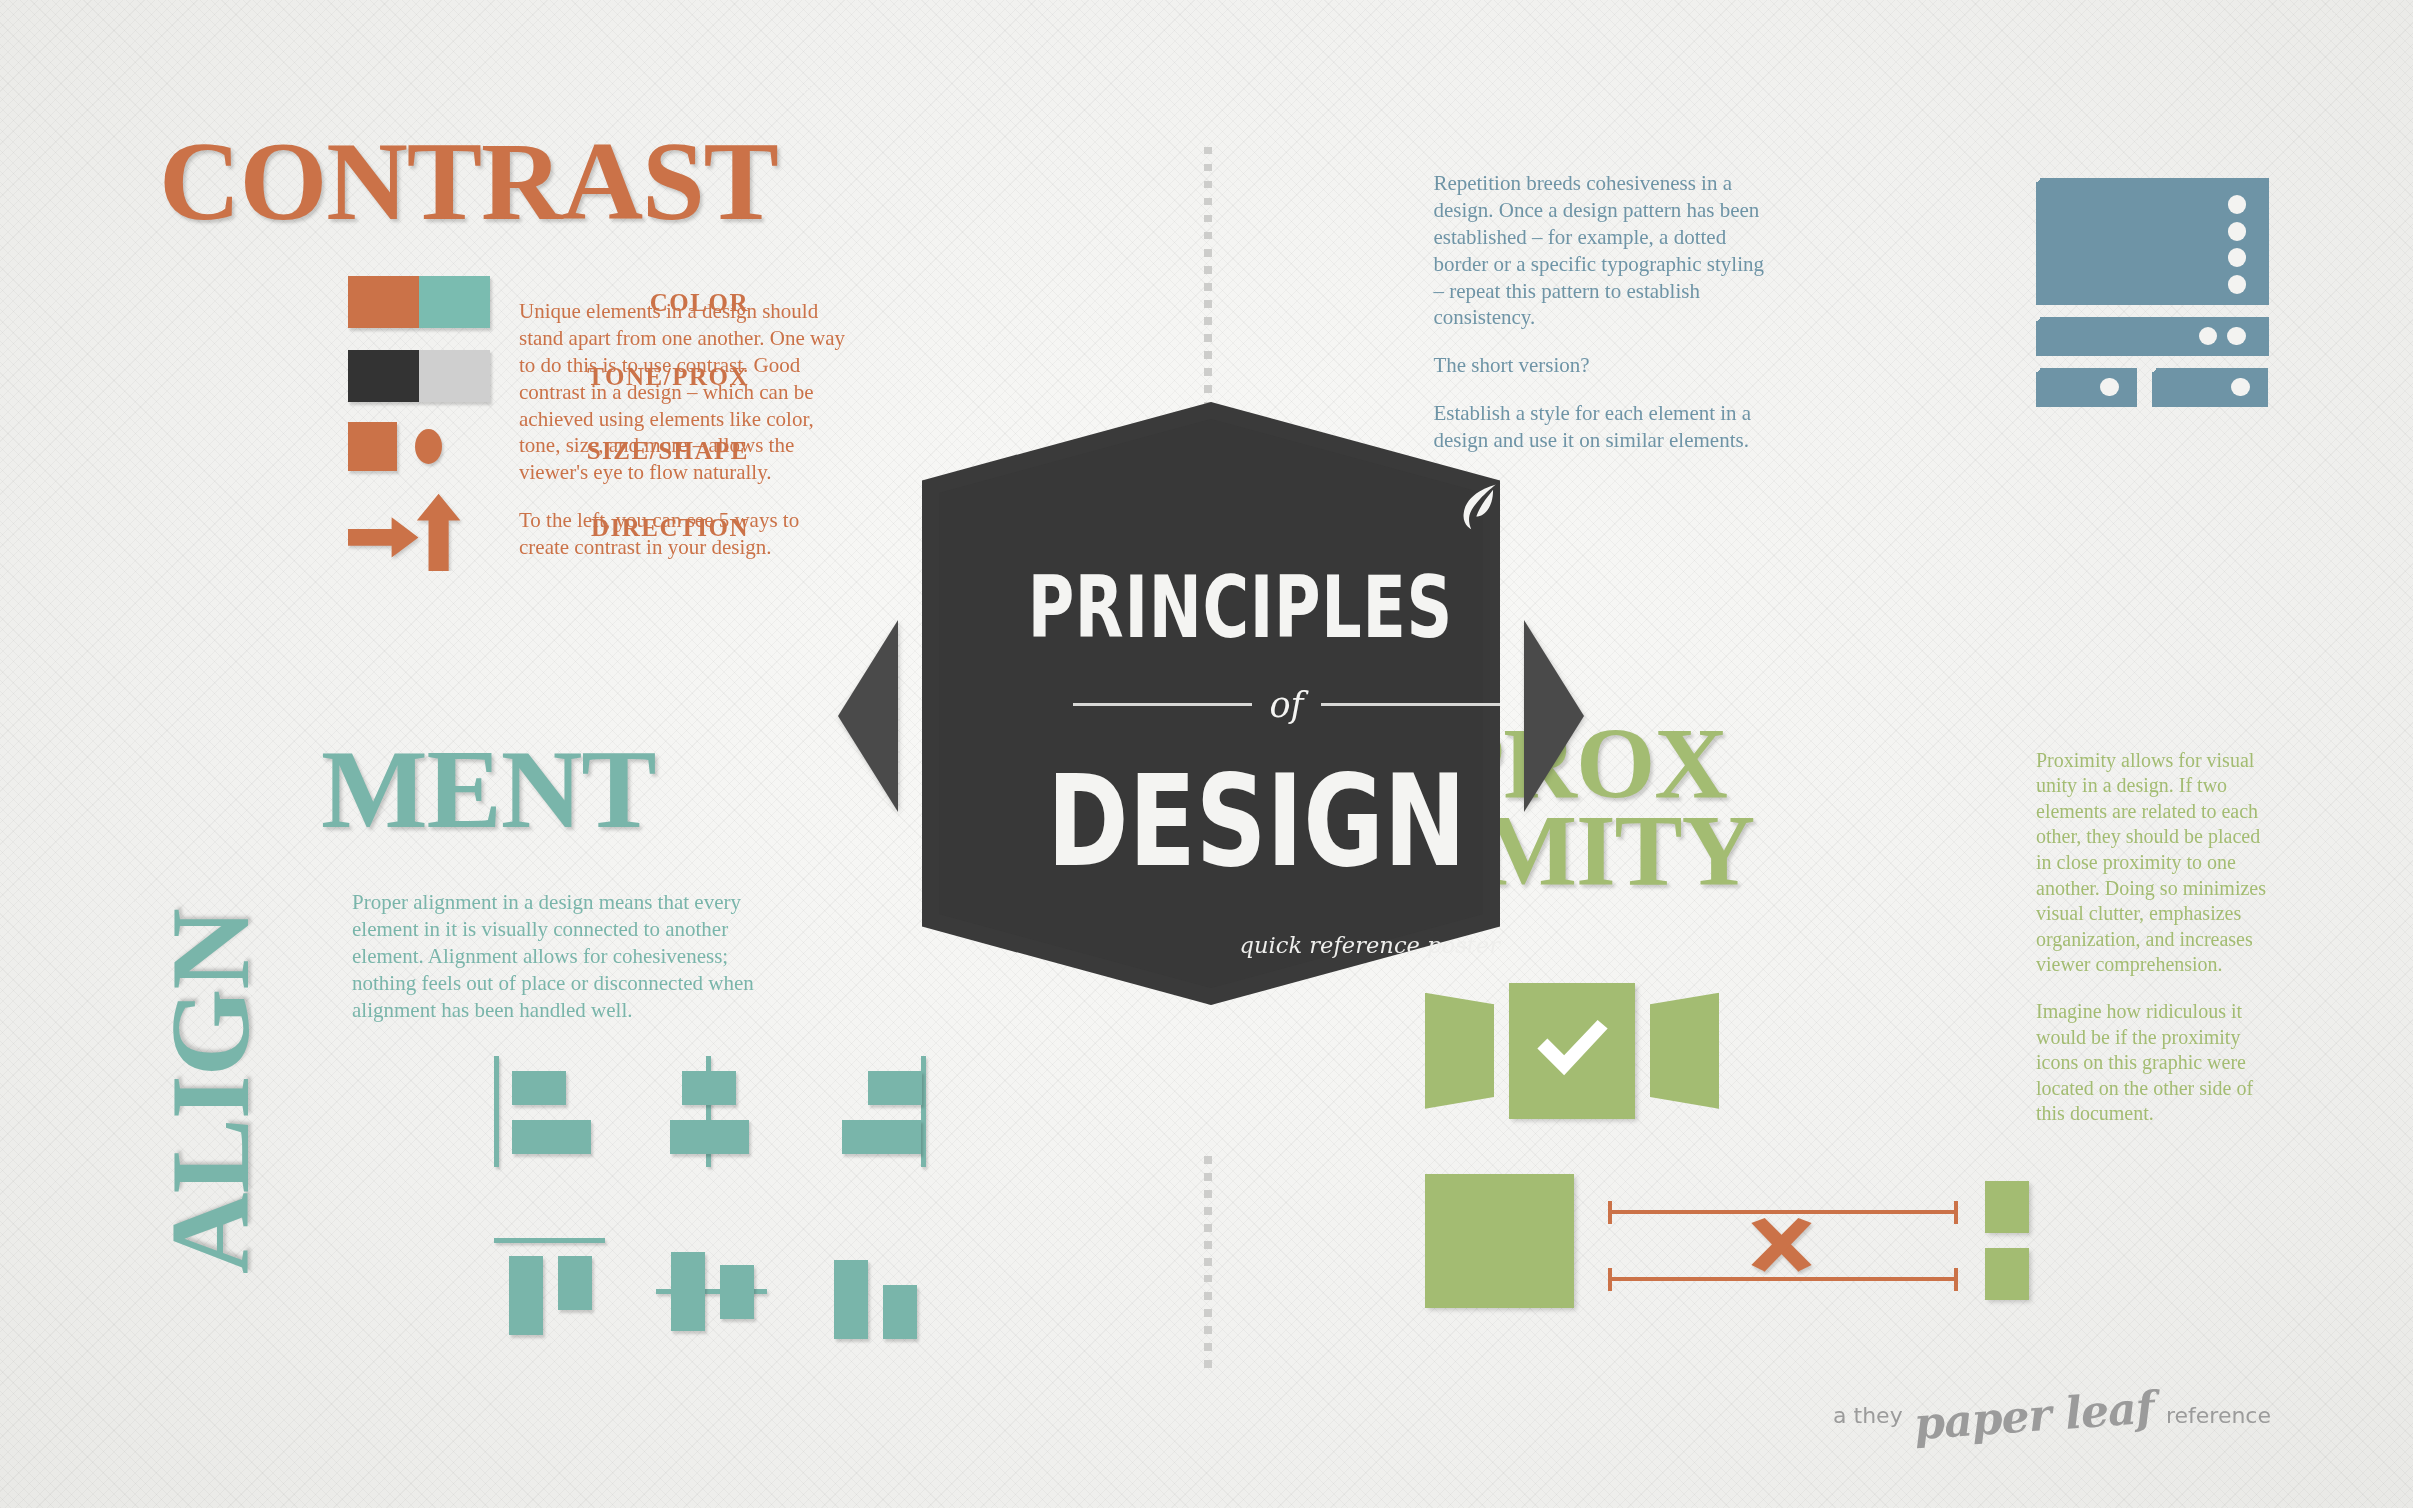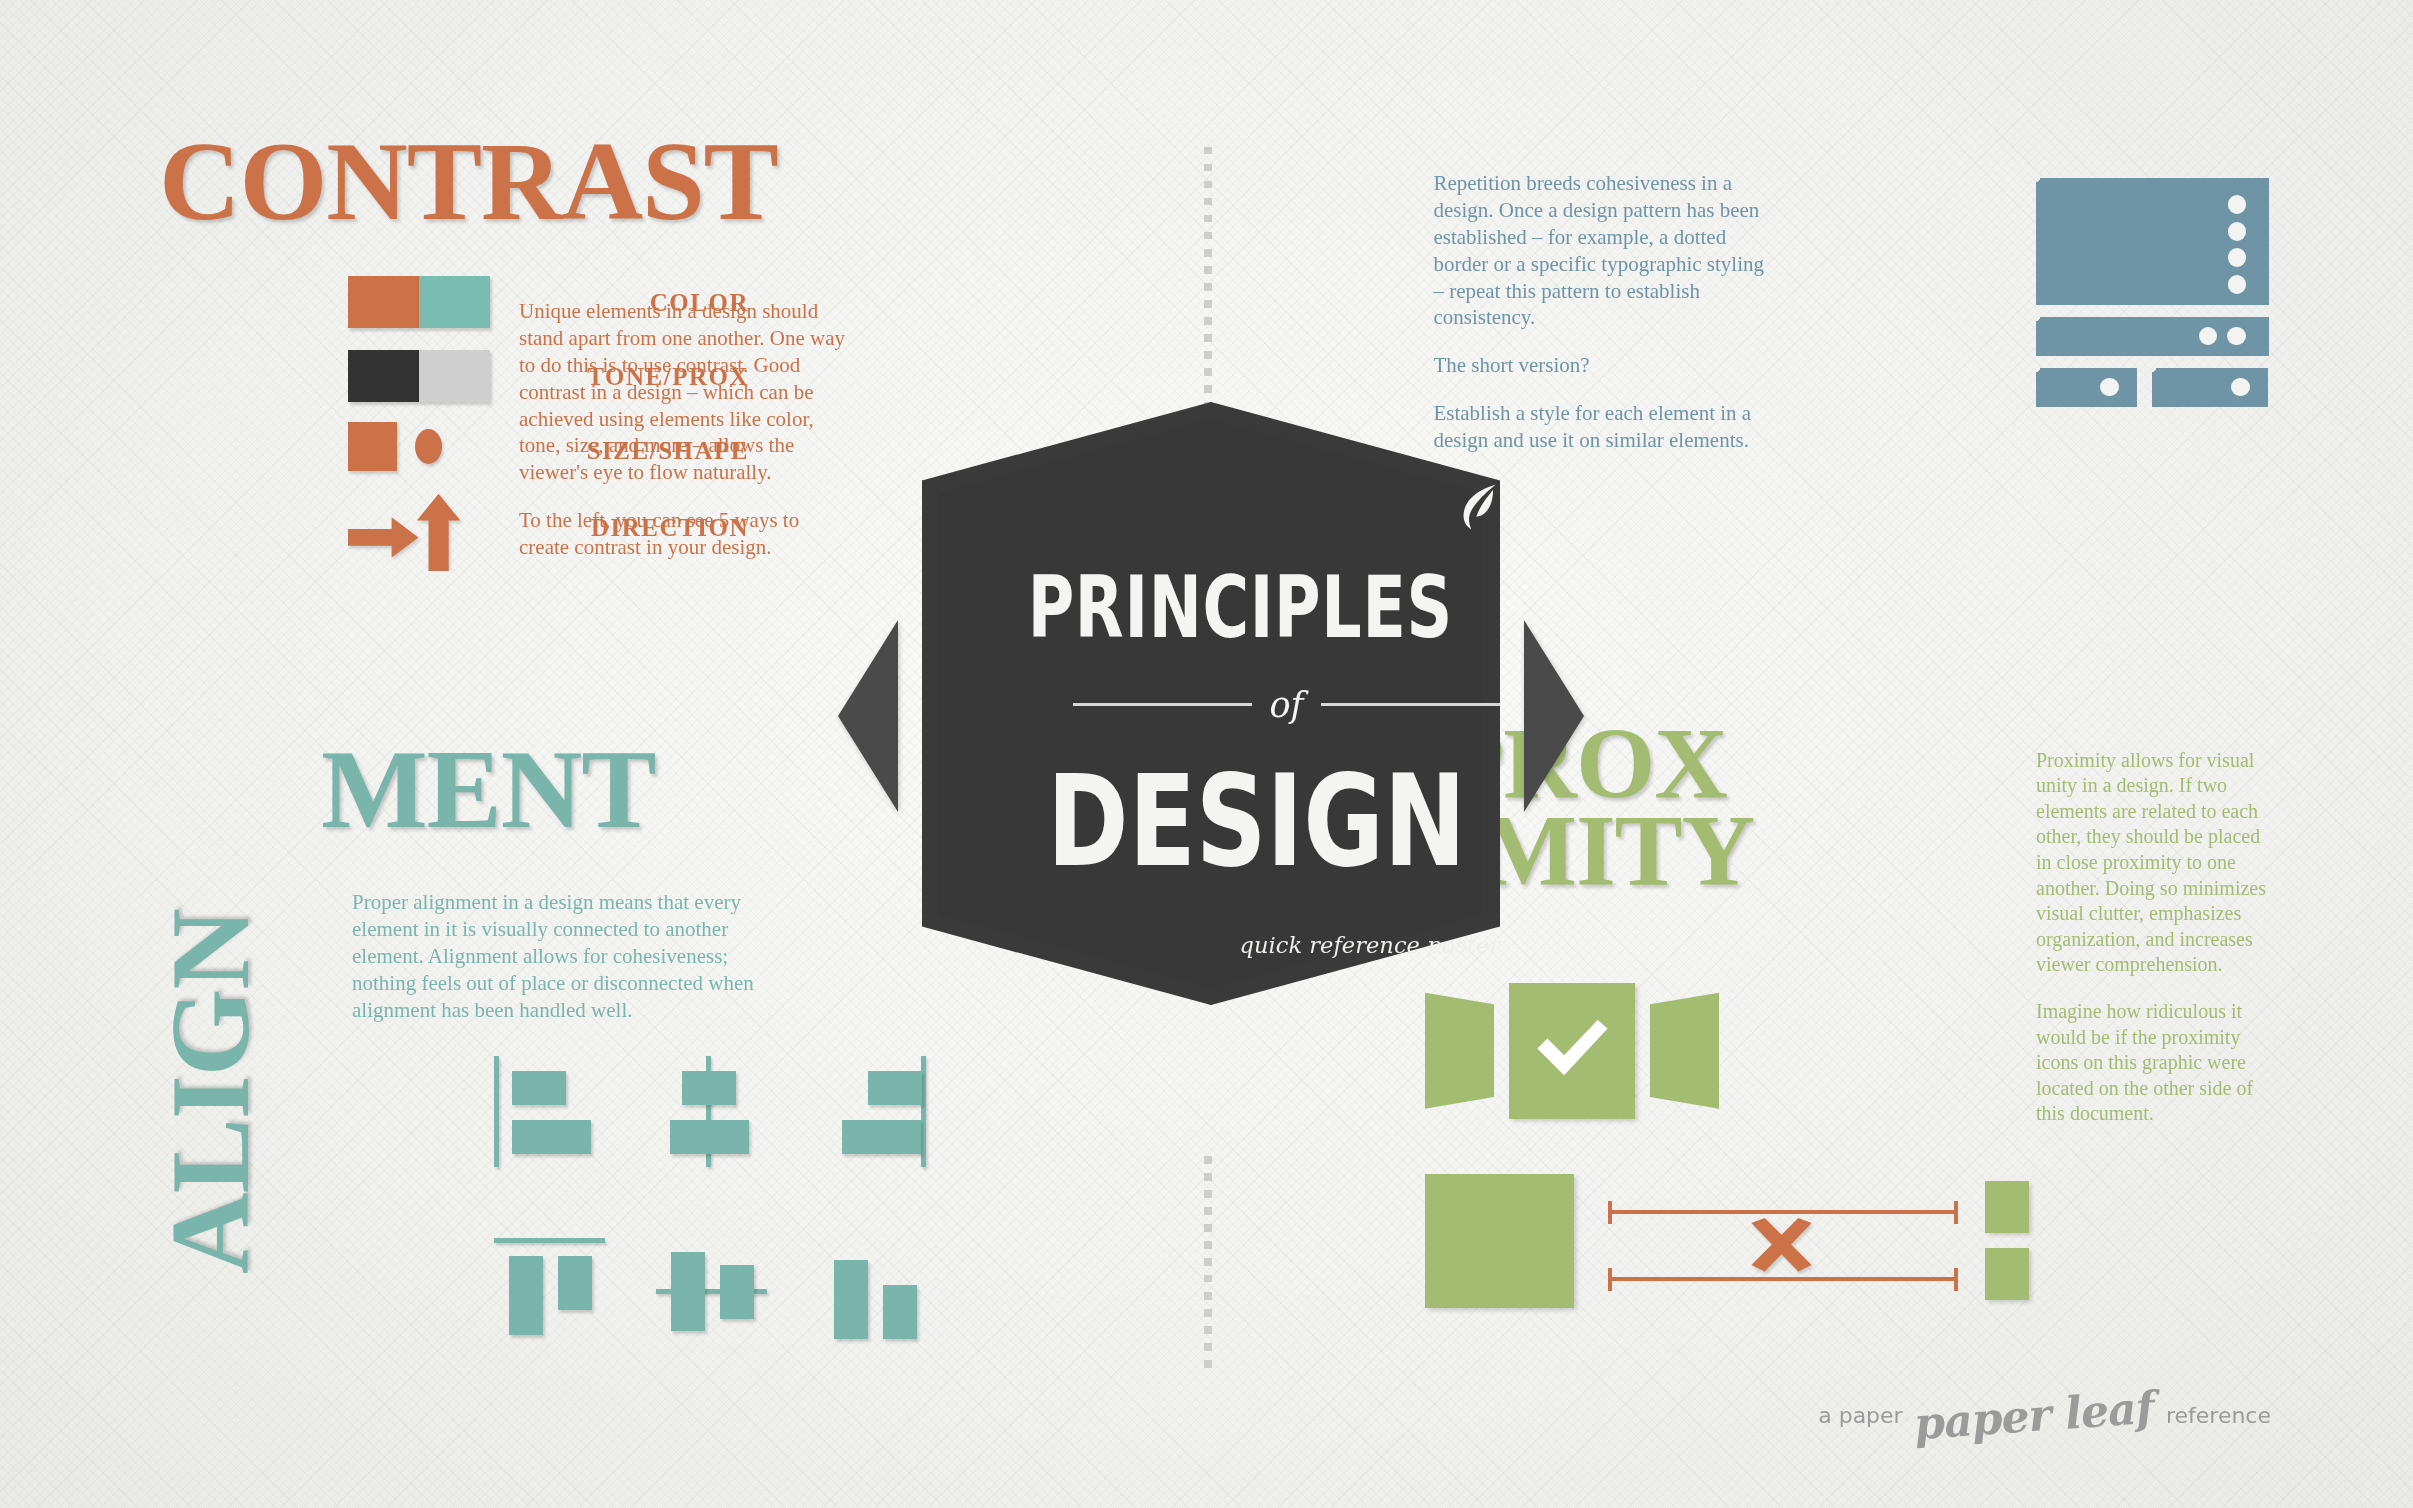--- a/index.html
+++ b/index.html
@@ -324,19 +324,19 @@
         <span class="rule"></span>
         <span id="badge-of">of</span>
         <span class="rule"></span>
       </div>
       <div id="badge-design">DESIGN</div>
       <div id="badge-sub">quick reference poster</div>
     </div>
   </div>
 
   <div id="footer">
-    <span>a paper</span>
+    <span>a they</span>
     <span id="brand">paper leaf</span>
     <span>reference</span>
   </div>
 
 </div>
 
 
 </body></html>

